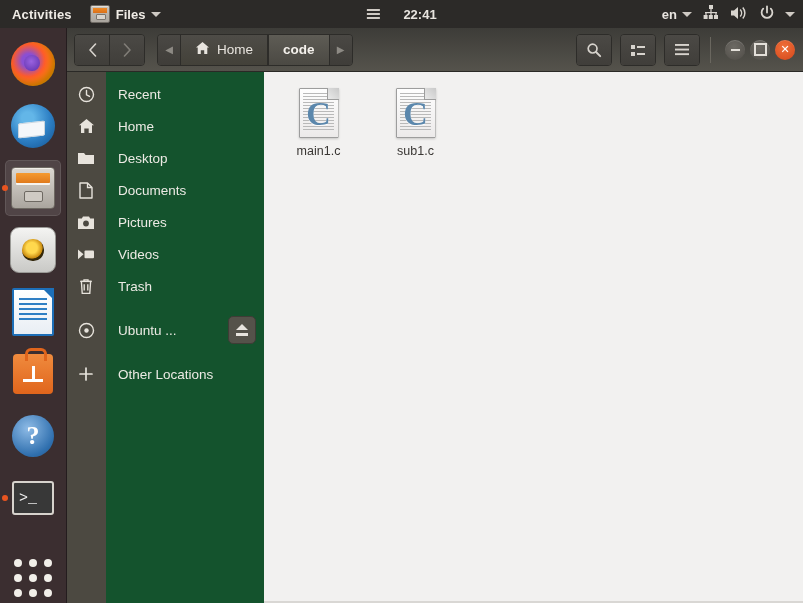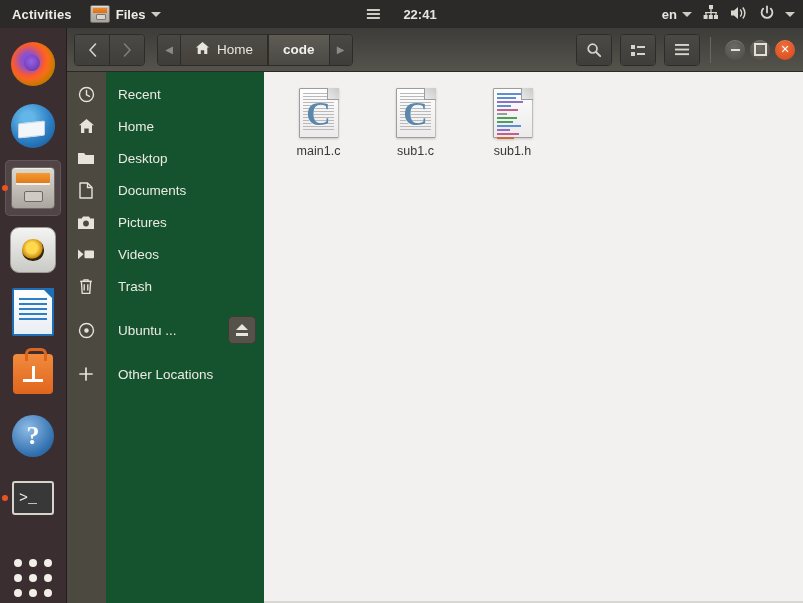--- a/index.html
+++ b/index.html
@@ -500,41 +500,20 @@
                   <i></i>
                   <i></i>
                   <i></i>
                 </div>
               <div class="fold"></div>
               <div class="cglyph">C</div>
             </div>
             <div class="file-name">sub1.c</div>
           </div>
 
-          <div class="file-item">
-            <div class="doc header">
-              <div class="page"></div>
-              <div class="lines">
-                <i style="background:#5c8fd6;width:78%"></i>
-                <i style="background:#5c8fd6;width:62%"></i>
-                <i style="background:#8f6fc4;width:85%"></i>
-                <i style="background:#5c8fd6;width:48%"></i>
-                <i style="background:#c25f8f;width:70%"></i>
-                <i style="background:#9b9b9b;width:34%"></i>
-                <i style="background:#4f9e5c;width:66%"></i>
-                <i style="background:#4f9e5c;width:52%"></i>
-                <i style="background:#5c8fd6;width:80%"></i>
-                <i style="background:#8f6fc4;width:44%"></i>
-                <i style="background:#c25f8f;width:74%"></i>
-                <i style="background:#d06a3c;width:58%"></i>
-              </div>
-              <div class="fold"></div>
-            </div>
-            <div class="file-name">sub1.h</div>
-          </div>
 
         </div>
         <div class="win-edge-b"></div>
       </div>
 
     </div>
   </div>
 </div>
 
 </body></html>

